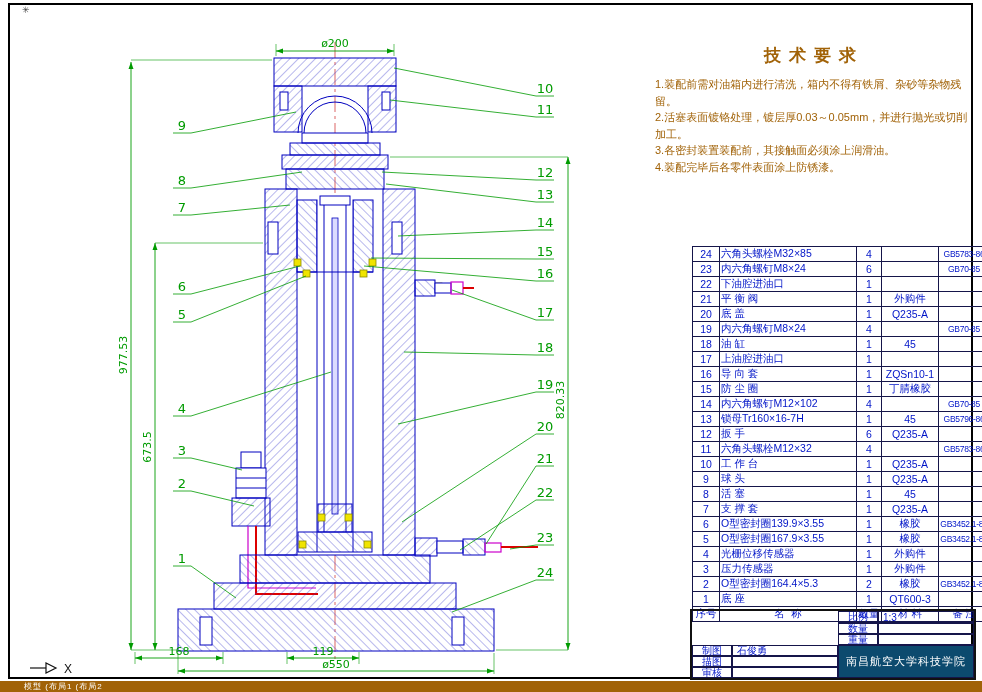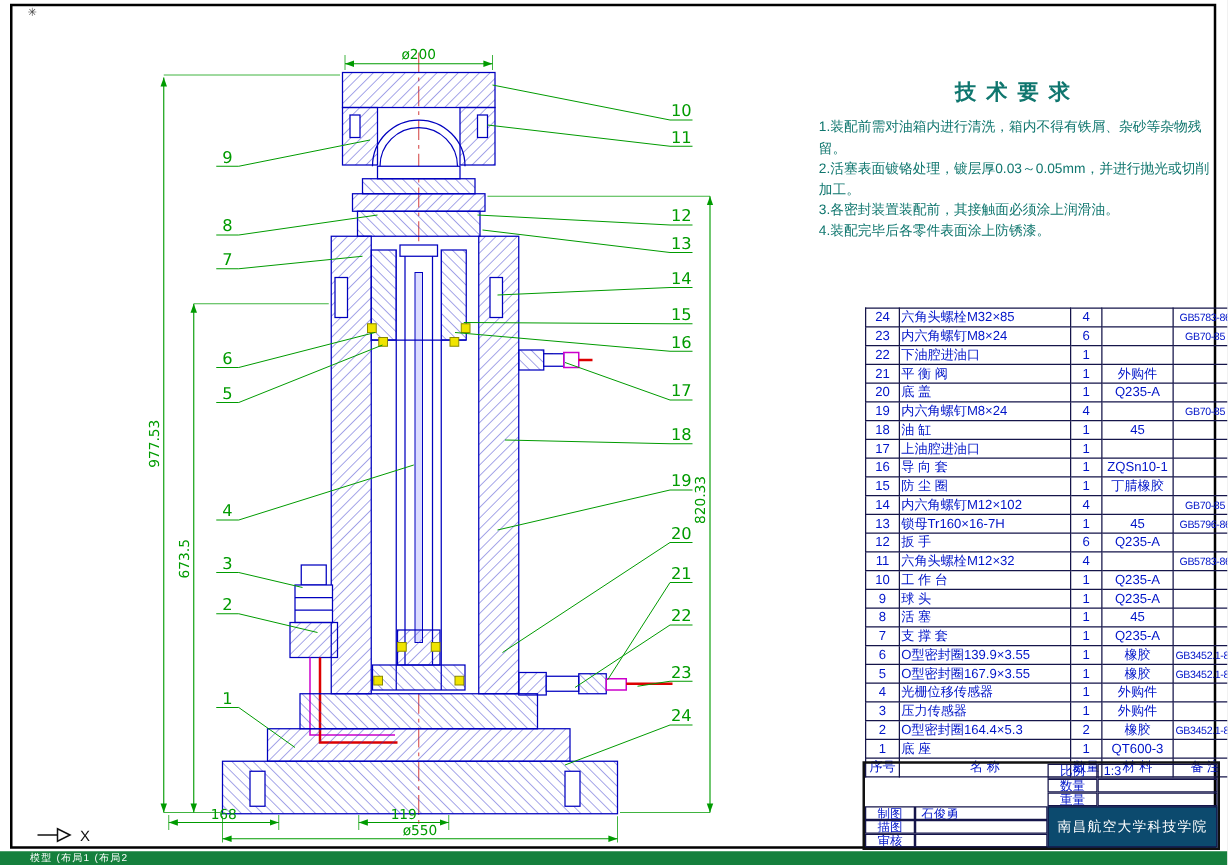--- a/index.html
+++ b/index.html
@@ -18,21 +18,21 @@
   .dimt{fill:#009b00;font:11px "DejaVu Sans",sans-serif;}
   .co {fill:#009b00;font:13px "DejaVu Sans",sans-serif;text-anchor:middle;}
   .ldr{stroke:#009b00;stroke-width:0.8;fill:none;}
   .seal{fill:#f0e400;stroke:#8a8a00;stroke-width:0.8;}
   .mg {stroke:#cc00cc;stroke-width:1.2;fill:none;}
   .rd {stroke:#dd0000;stroke-width:2;fill:none;}
   .cl {stroke:#cc2222;stroke-width:0.7;stroke-dasharray:16 4 3 4;}
   .uc {stroke:#111;stroke-width:1.2;fill:none;}
 
   
-  .tech{position:absolute;left:655px;top:44px;width:318px;color:#0f766e;margin-top:18px;}
+  .tech{position:absolute;left:655px;top:44px;width:318px;color:#a16207;}
   .tech-title{font-size:17px;font-weight:bold;letter-spacing:8px;text-align:center;margin-bottom:9px;}
   .tech-item{font-size:11px;line-height:1.5;}
 
   
   table.bom{position:absolute;left:692px;top:246px;width:282px;border-collapse:collapse;
             table-layout:fixed;color:#0014c8;font-size:10.5px;}
   table.bom td{border:1px solid #15154a;height:13.6px;padding:0 1px;overflow:hidden;white-space:nowrap;}
   td.c-no{width:24px;text-align:center;}
   td.c-name{width:134px;text-align:left;padding-left:3px;}
   td.c-qty{width:22px;text-align:center;}
@@ -43,21 +43,21 @@
   
   .tb{position:absolute;left:692px;top:611px;width:282px;height:67px;outline:2px solid #111;color:#0014c8;font-size:10px;}
   .tb .cell{position:absolute;border:1px solid #15154a;box-sizing:border-box;overflow:hidden;
             display:flex;align-items:center;}
   .tb .lab{justify-content:center;}
   .tb .val{padding-left:4px;}
   .tb-title{font-size:19px;color:#000;letter-spacing:7px;justify-content:center;font-weight:bold;}
   .tb-org{background:#0c4a6e;color:#fff;font-size:11px;justify-content:center;letter-spacing:1px;}
 
   
-  .statusbar{position:absolute;left:0;bottom:0;width:100%;height:11px;background:#15803d;color:#fff;
+  .statusbar{position:absolute;left:0;bottom:0;width:100%;height:11px;background:#a16207;color:#fff;
              font-size:8px;line-height:11px;padding-left:24px;box-sizing:border-box;letter-spacing:1px;}
   .corner-mark{position:absolute;left:22px;top:5px;color:#444;font-size:9px;}
 </style>
 </head>
 <body>
 
 <div class="page">
 
   <div class="frame"></div>
   <div class="corner-mark">✳</div>
@@ -465,21 +465,21 @@
         </tr>
     <tr>
           <td class="c-no">1</td>
           <td class="c-name">底  座</td>
           <td class="c-qty">1</td>
           <td class="c-mat">QT600-3</td>
           <td class="c-rem"></td>
         </tr>
     <tr class="hdr">
           <td class="c-no">序号</td>
-          <td class="c-name" style="text-align:center;">名  称</td>
+          <td class="c-name" style="text-align:center;font-family:Liberation Mono, monospace;">名  称</td>
           <td class="c-qty">数量</td>
           <td class="c-mat">材 料</td>
           <td class="c-rem">备 注</td>
         </tr>
   </tbody>
     </table>
 
   <div class="tb">
     <div class="cell lab" style="left:146px;top:0;width:40px;height:12px;">比例</div>
     <div class="cell val" style="left:186px;top:0;width:96px;height:12px;">1:3</div>

